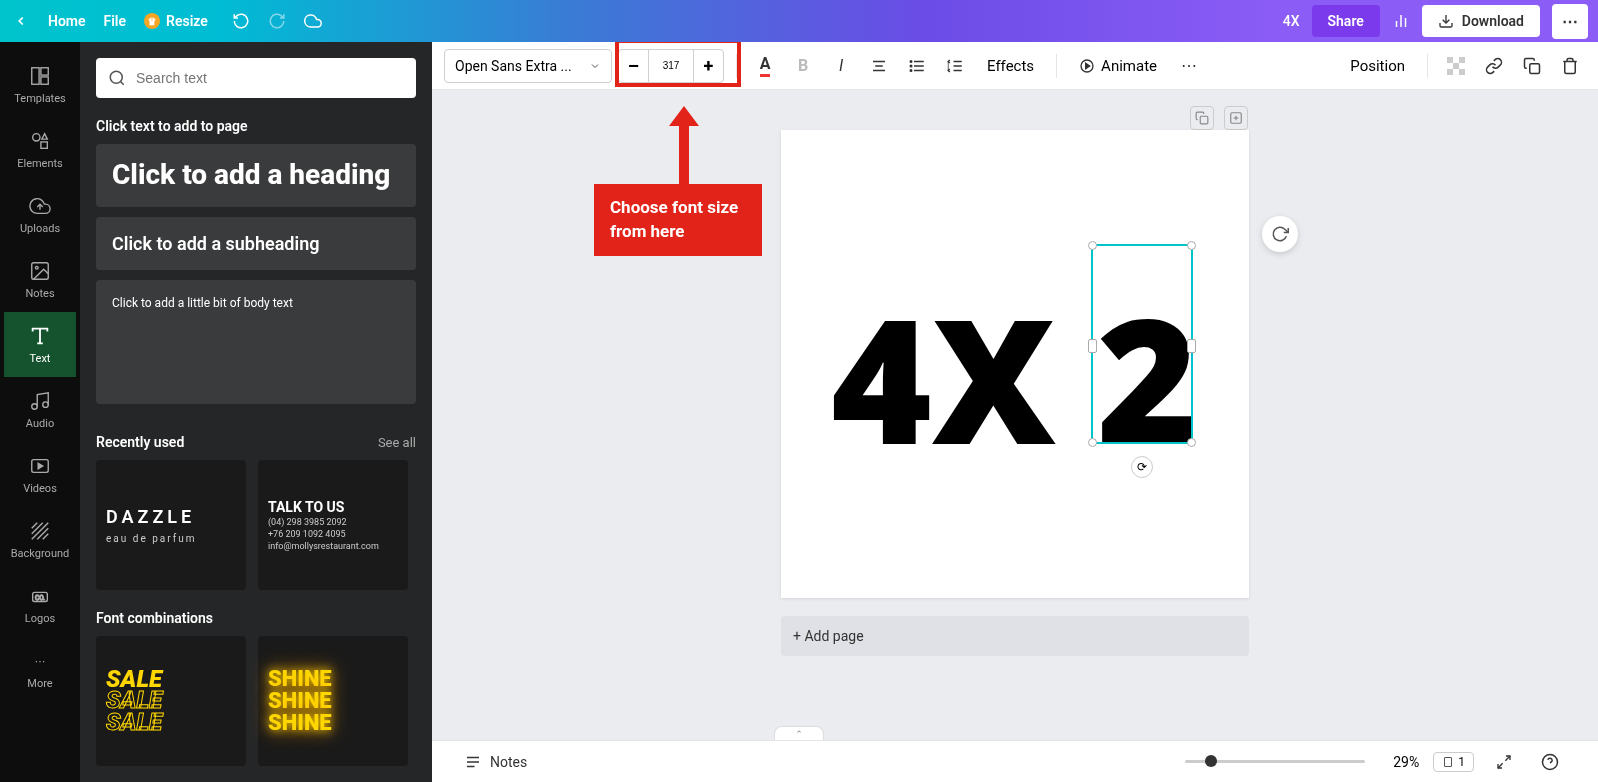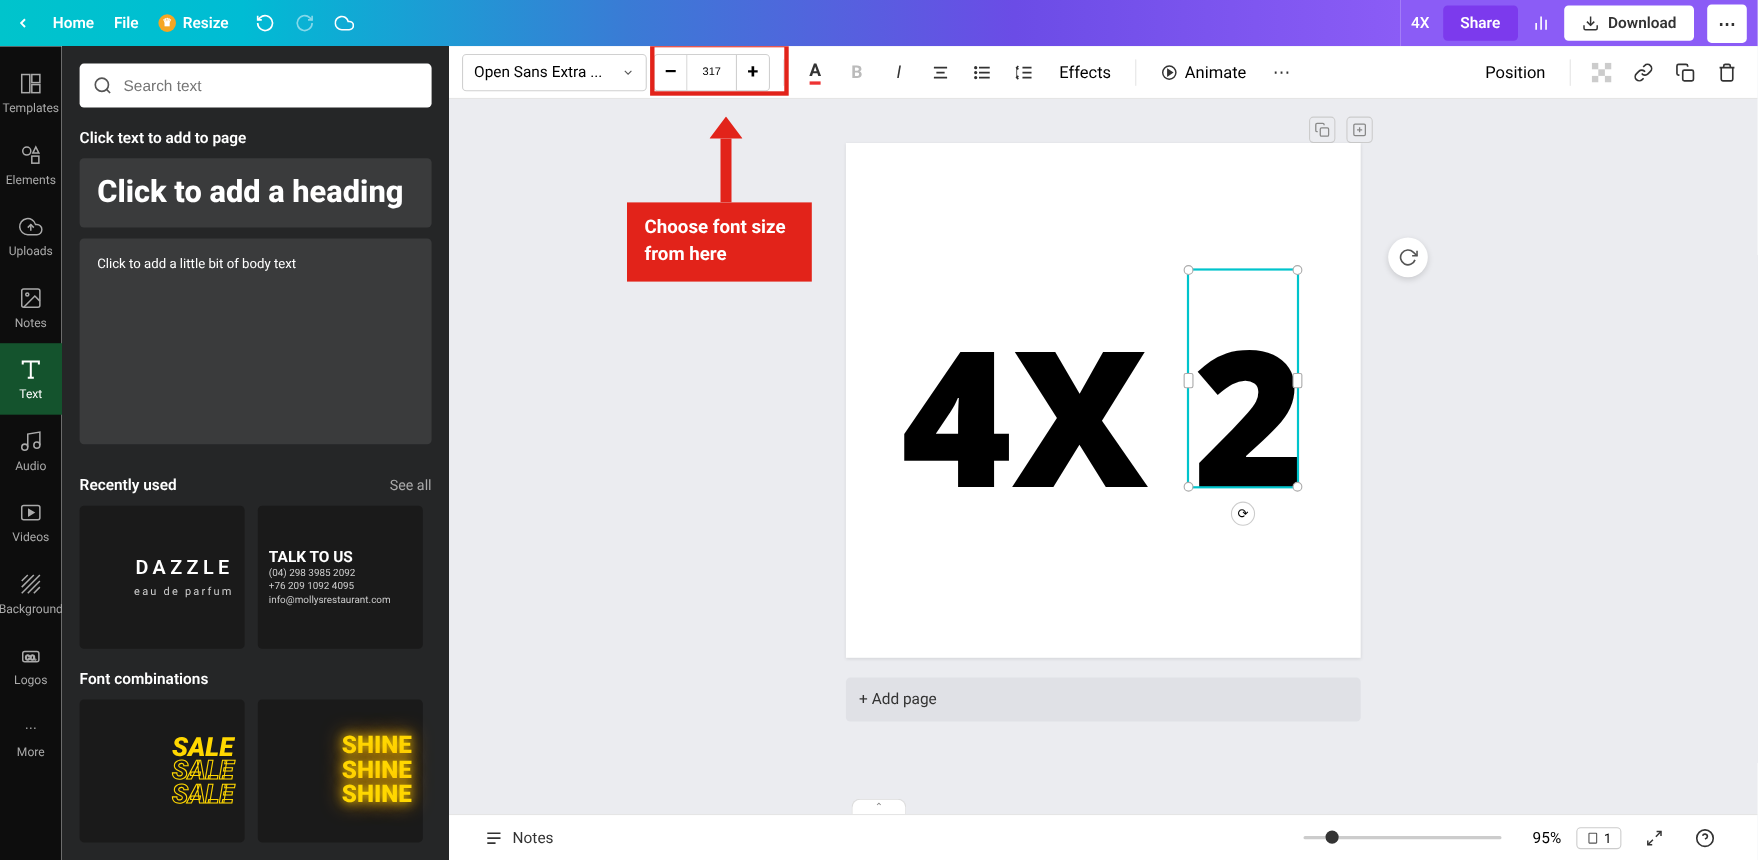--- a/index.html
+++ b/index.html
@@ -16,38 +16,38 @@
 .crown { width: 16px; height: 16px; background: #f5a623; border-radius: 50%; display: inline-flex; align-items: center; justify-content: center; font-size: 10px; color: #fff; }
 .doc-title { font-size: 14px; font-weight: 500; }
 .share-btn { background: #7c3aed; padding: 8px 16px; border-radius: 4px; font-weight: 600; font-size: 14px; cursor: pointer; }
 .download-btn { background: #fff; color: #333; padding: 8px 16px; border-radius: 4px; font-weight: 600; font-size: 14px; display: flex; align-items: center; gap: 8px; cursor: pointer; }
 .more-btn { background: #fff; color: #333; padding: 8px 10px; border-radius: 4px; font-weight: 700; cursor: pointer; }
 
 
 .body { flex: 1; display: flex; overflow: hidden; }
 
 
-.rail { width: 56px; background: #0d0d0d; display: flex; flex-direction: column; align-items: center; padding-top: 10px; }
+.rail { width: 80px; background: #0d0d0d; display: flex; flex-direction: column; align-items: center; padding-top: 10px; }
 .rail-item { width: 72px; padding: 12px 0; display: flex; flex-direction: column; align-items: center; gap: 4px; color: #aaa; font-size: 11px; cursor: pointer; }
 .rail-item.active { color: #fff; background: #14532d; }
 .rail-icon { width: 24px; height: 24px; display: flex; align-items: center; justify-content: center; }
 
 
 .sidepanel { width: 352px; background: #252627; color: #fff; display: flex; flex-direction: column; padding: 16px; overflow-y: auto; position: relative; }
 .search-box { background: #fff; border-radius: 4px; display: flex; align-items: center; padding: 0 12px; height: 40px; margin-bottom: 16px; }
 .search-box input { border: none; outline: none; font-size: 14px; flex: 1; margin-left: 10px; }
 .section-label { font-size: 14px; font-weight: 600; margin-bottom: 10px; margin-top: 4px; }
 .text-card { background: #3a3b3c; border-radius: 4px; padding: 16px; margin-bottom: 10px; cursor: pointer; }
 .text-card.heading { font-size: 28px; font-weight: 800; line-height: 1.1; }
 .text-card.subheading { font-size: 18px; font-weight: 600; }
 .text-card.body { font-size: 12px; font-weight: 400; }
 .row-header { display: flex; justify-content: space-between; align-items: center; margin: 20px 0 10px; }
 .row-header .see-all { font-size: 13px; color: #aaa; cursor: pointer; }
 .thumbs { display: flex; gap: 12px; align-items: center; }
-.thumb { background: #1a1a1a; width: 150px; height: 130px; border-radius: 4px; display: flex; flex-direction: column; align-items: flex-end; justify-content: center; cursor: pointer; padding: 10px; text-align: center; }
+.thumb { background: #1a1a1a; width: 150px; height: 130px; border-radius: 4px; display: flex; flex-direction: column; align-items: flex-start; justify-content: center; cursor: pointer; padding: 10px; text-align: center; }
 .thumb-dazzle-title { font-size: 18px; letter-spacing: 4px; font-weight: 600; color: #fff; }
 .thumb-dazzle-sub { font-size: 10px; letter-spacing: 2px; color: #ccc; margin-top: 6px; }
 .thumb-talk-title { font-size: 14px; font-weight: 700; color: #fff; }
 .thumb-talk-line { font-size: 9px; color: #ccc; margin-top: 2px; }
 .thumb-sale { color: #ffd700; font-weight: 900; font-size: 24px; line-height: 0.9; font-style: italic; }
 .thumb-sale-outline { -webkit-text-stroke: 1px #ffd700; color: transparent; }
 .thumb-shine { color: #ffd700; font-weight: 900; font-size: 22px; text-shadow: 0 0 10px #ffd700, 0 0 20px #ff9500; line-height: 1; }
 .chev-next { position: absolute; right: -4px; top: 472px; color: #fff; cursor: pointer; }
 
 
@@ -252,20 +252,21 @@
     <div class="sidepanel" style="position:relative">
       <div class="search-box">
         <svg width="18" height="18" viewBox="0 0 24 24" fill="none" stroke="#555" stroke-width="2">
             <circle cx="11" cy="11" r="8"></circle>
             <line x1="21" y1="21" x2="16.65" y2="16.65"></line>
           </svg>
         <input type="text" placeholder="Search text" style="">
       </div>
       <div class="section-label">Click text to add to page</div>
       <div class="text-card heading">Click to add a heading</div>
+      <div class="text-card subheading">Click to add a subheading</div>
       <div class="text-card body">Click to add a little bit of body text</div>
 
       <div class="row-header">
         <div class="section-label" style="margin:0">Recently used</div>
         <div class="see-all">See all</div>
       </div>
       <div class="thumbs">
         <div class="thumb">
           <div class="thumb-dazzle-title">DAZZLE</div>
           <div class="thumb-dazzle-sub">eau de parfum</div>
@@ -447,21 +448,21 @@
               <line x1="4" y1="18" x2="14" y2="18"></line>
             </svg>
           <span>Notes</span>
         </div>
         <div class="spacer"></div>
         <div class="zoom-slider">
           <div class="slider-track">
               <div class="slider-thumb"></div>
             </div>
         </div>
-        <div class="zoom-label">95%</div>
+        <div class="zoom-label">29%</div>
         <div class="page-ind">
           <svg width="12" height="12" viewBox="0 0 24 24" fill="none" stroke="#555" stroke-width="2">
               <rect x="5" y="3" width="14" height="18" rx="1"></rect>
             </svg>
           <span>1</span>
         </div>
         <div class="tb-iconbtn">
             <svg width="16" height="16" viewBox="0 0 24 24" fill="none" stroke="#333" stroke-width="2">
               <polyline points="15 3 21 3 21 9"></polyline>
               <polyline points="9 21 3 21 3 15"></polyline>

